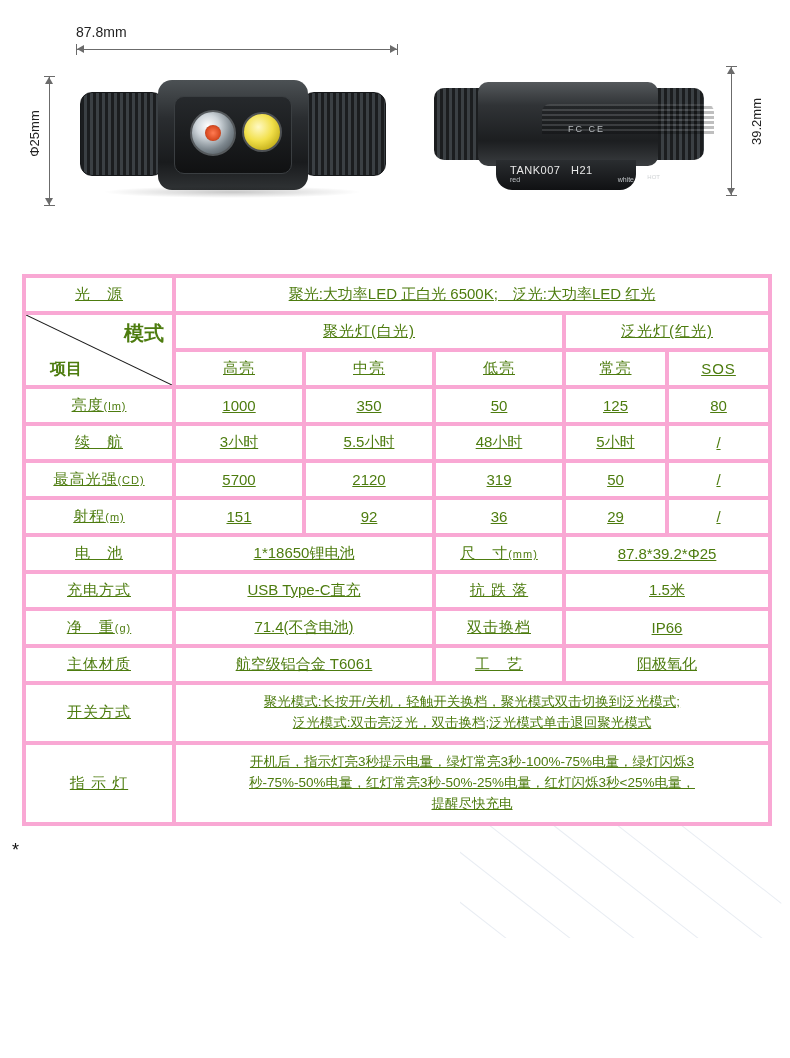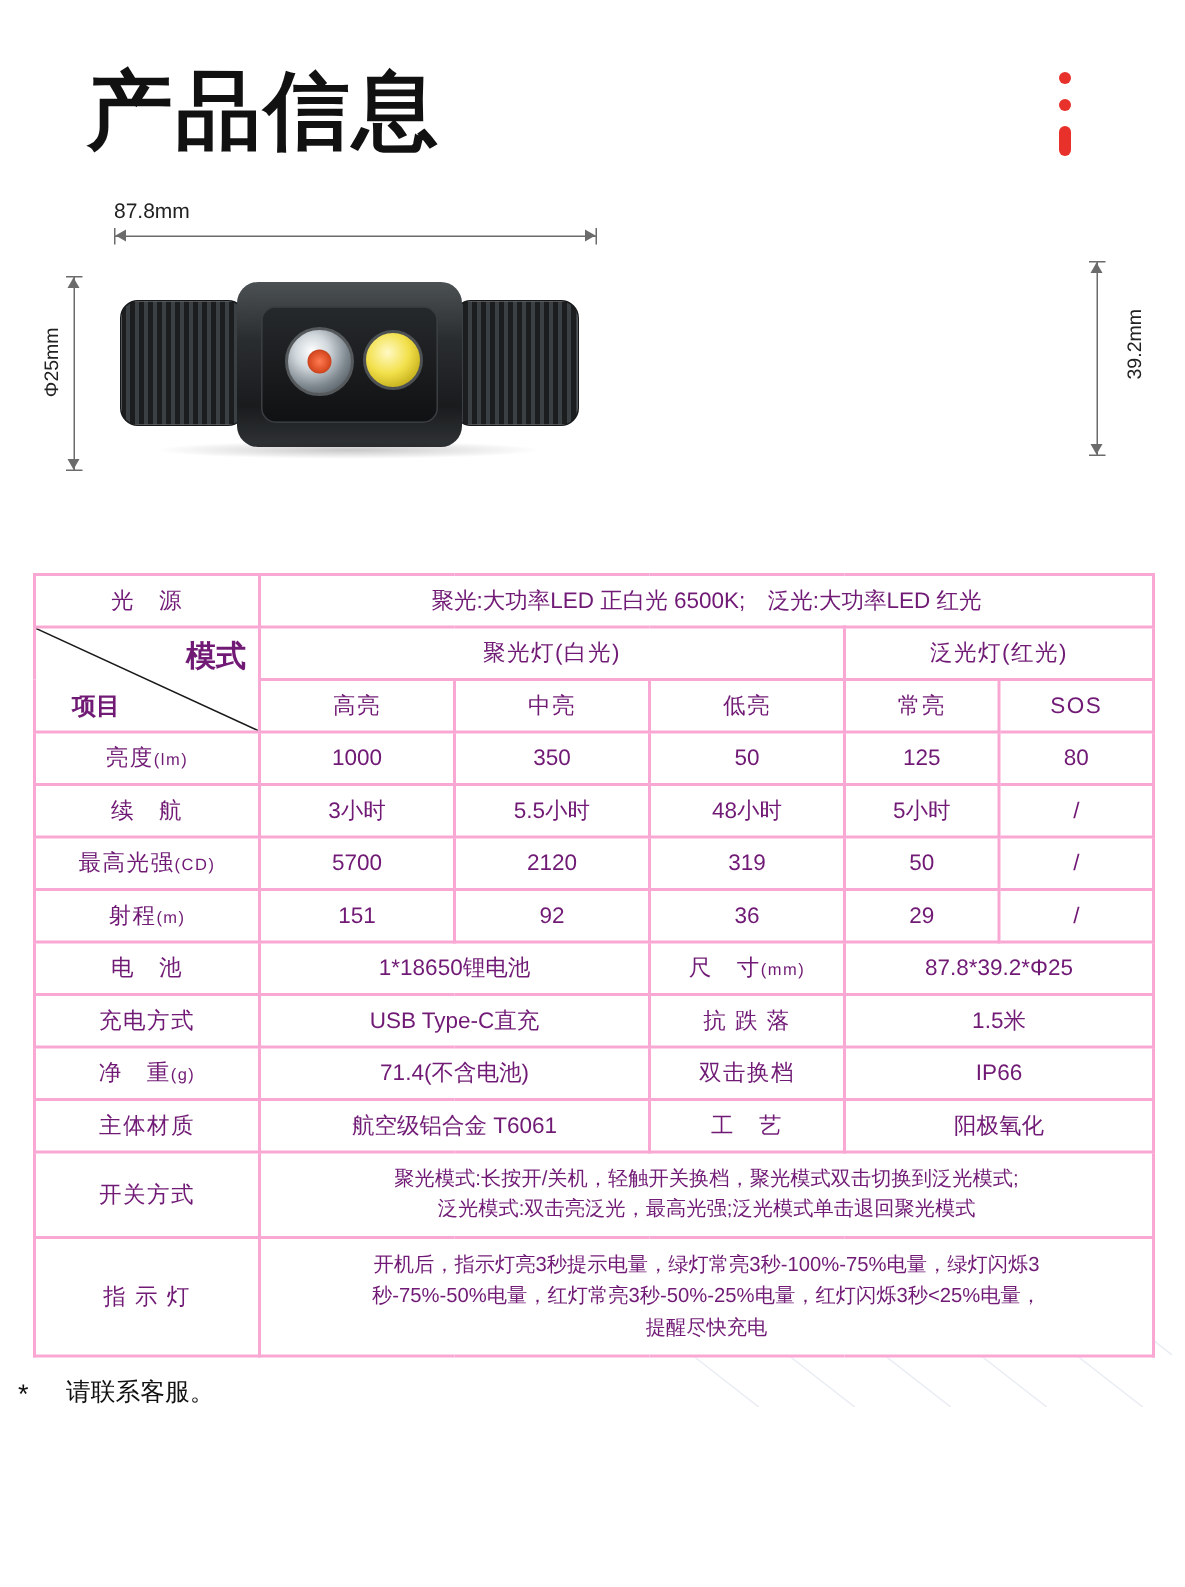--- a/index.html
+++ b/index.html
@@ -193,23 +193,23 @@
     color: #cfd2d4; font-size: 6px;
   }
 
   
   .table-wrap { padding: 0 22px; margin-top: 6px; }
   table.spec {
     width: 746px; border-collapse: collapse; table-layout: fixed;
     background: #fff;
   }
   table.spec td, table.spec th {
-    border: 2px solid #f9a8d4;
-    font-size: 15px; text-align: center; color: #701a75;
-    padding: 7px 4px; font-weight: normal;
+    border: 4px solid #f9a8d4;
+    font-size: 15px; text-align: center; color: #4d7c0f;
+    padding: 7px 4px; font-weight: normal; text-decoration: underline;
   }
   td.lbl {
     font-weight: bold; font-size: 16px; letter-spacing: 1px;
   }
   td.left { text-align: left; padding-left: 12px; font-size: 14px; }
   td.left.sm { font-size: 13.5px; line-height: 1.55; }
   .sup { font-size: 11px; text-align: right; }
 
   
   td.diag {
@@ -241,28 +241,20 @@
   <i style="left:-120px; top:240px; transform:rotate(38deg);"></i>
   <i style="left:-120px; top:290px; transform:rotate(38deg);"></i>
   <i style="left:-120px; top:340px; transform:rotate(38deg);"></i>
   <i style="left:-60px;  top:20px;  transform:rotate(-38deg);"></i>
   <i style="left:-60px;  top:70px;  transform:rotate(-38deg);"></i>
   <i style="left:-60px;  top:120px; transform:rotate(-38deg);"></i>
 </div>
 
 <div class="page">
 
-  <div class="header">
-    <div class="title">产品信息</div>
-    <div class="dots">
-      <span></span>
-        <span></span>
-        <span></span>
-    </div>
-  </div>
 
   <div class="product-area">
 
     <div class="dim-top">
       <div class="lbl">87.8mm</div>
       <div class="dim-line-h">
         <span class="cap-l"></span>
           <span class="arw l"></span>
         <span class="arw r"></span>
           <span class="cap-r"></span>
@@ -292,20 +284,38 @@
     <div class="light-front">
       <div class="lf-cap-l"></div>
       <div class="lf-cap-r"></div>
       <div class="lf-body"></div>
       <div class="lf-inset"></div>
       <div class="lf-led-w"></div>
       <div class="lf-led-y"></div>
       <div class="lf-shadow"></div>
     </div>
 
+    <div class="light-side">
+      <div class="ls-cap-l"></div>
+      <div class="ls-cap-r"></div>
+      <div class="ls-body">
+        <div class="ls-ribs"></div>
+      </div>
+      <div class="ls-cert">FC CE</div>
+      <div class="ls-base"></div>
+      <div class="ls-brand">
+        <span>TANK007</span>
+        &nbsp;&nbsp;<span>H21</span>
+      </div>
+      <div class="ls-sub">
+        <span>red</span>
+        <span>white</span>
+      </div>
+      <div class="ls-hot">HOT</div>
+    </div>
   </div>
 
   <div class="table-wrap">
     <table class="spec">
       <colgroup>
         <col style="width:150px">
           <col style="width:130px">
           <col style="width:130px">
         <col style="width:130px">
           <col style="width:103px">
@@ -399,34 +409,33 @@
         <td class="lbl">主体材质</td>
         <td class="left" colspan="2">航空级铝合金 T6061</td>
         <td class="lbl">工　艺</td>
         <td class="left" colspan="2">阳极氧化</td>
       </tr>
 
       <tr>
         <td class="lbl">开关方式</td>
         <td class="left sm" colspan="5">
           <div>聚光模式:长按开/关机，轻触开关换档，聚光模式双击切换到泛光模式;</div>
-          <div>泛光模式:双击亮泛光，最高光强;泛光模式单击退回聚光模式</div>
+          <div>泛光模式:双击亮泛光，双击换档;泛光模式单击退回聚光模式</div>
         </td>
       </tr>
 
       <tr>
         <td class="lbl">指 示 灯</td>
         <td class="left sm" colspan="5">
           <div>开机后，指示灯亮3秒提示电量，绿灯常亮3秒-100%-75%电量，绿灯闪烁3</div>
           <div>秒-75%-50%电量，红灯常亮3秒-50%-25%电量，红灯闪烁3秒&lt;25%电量，</div>
           <div>提醒尽快充电</div>
         </td>
       </tr>
     </tbody>
       </table>
   </div>
 
   <div class="footnote">
     <span class="star">*</span>
-    <div class="l2">请联系客服。</div>
   </div>
 
 </div>
 
 </body></html>

